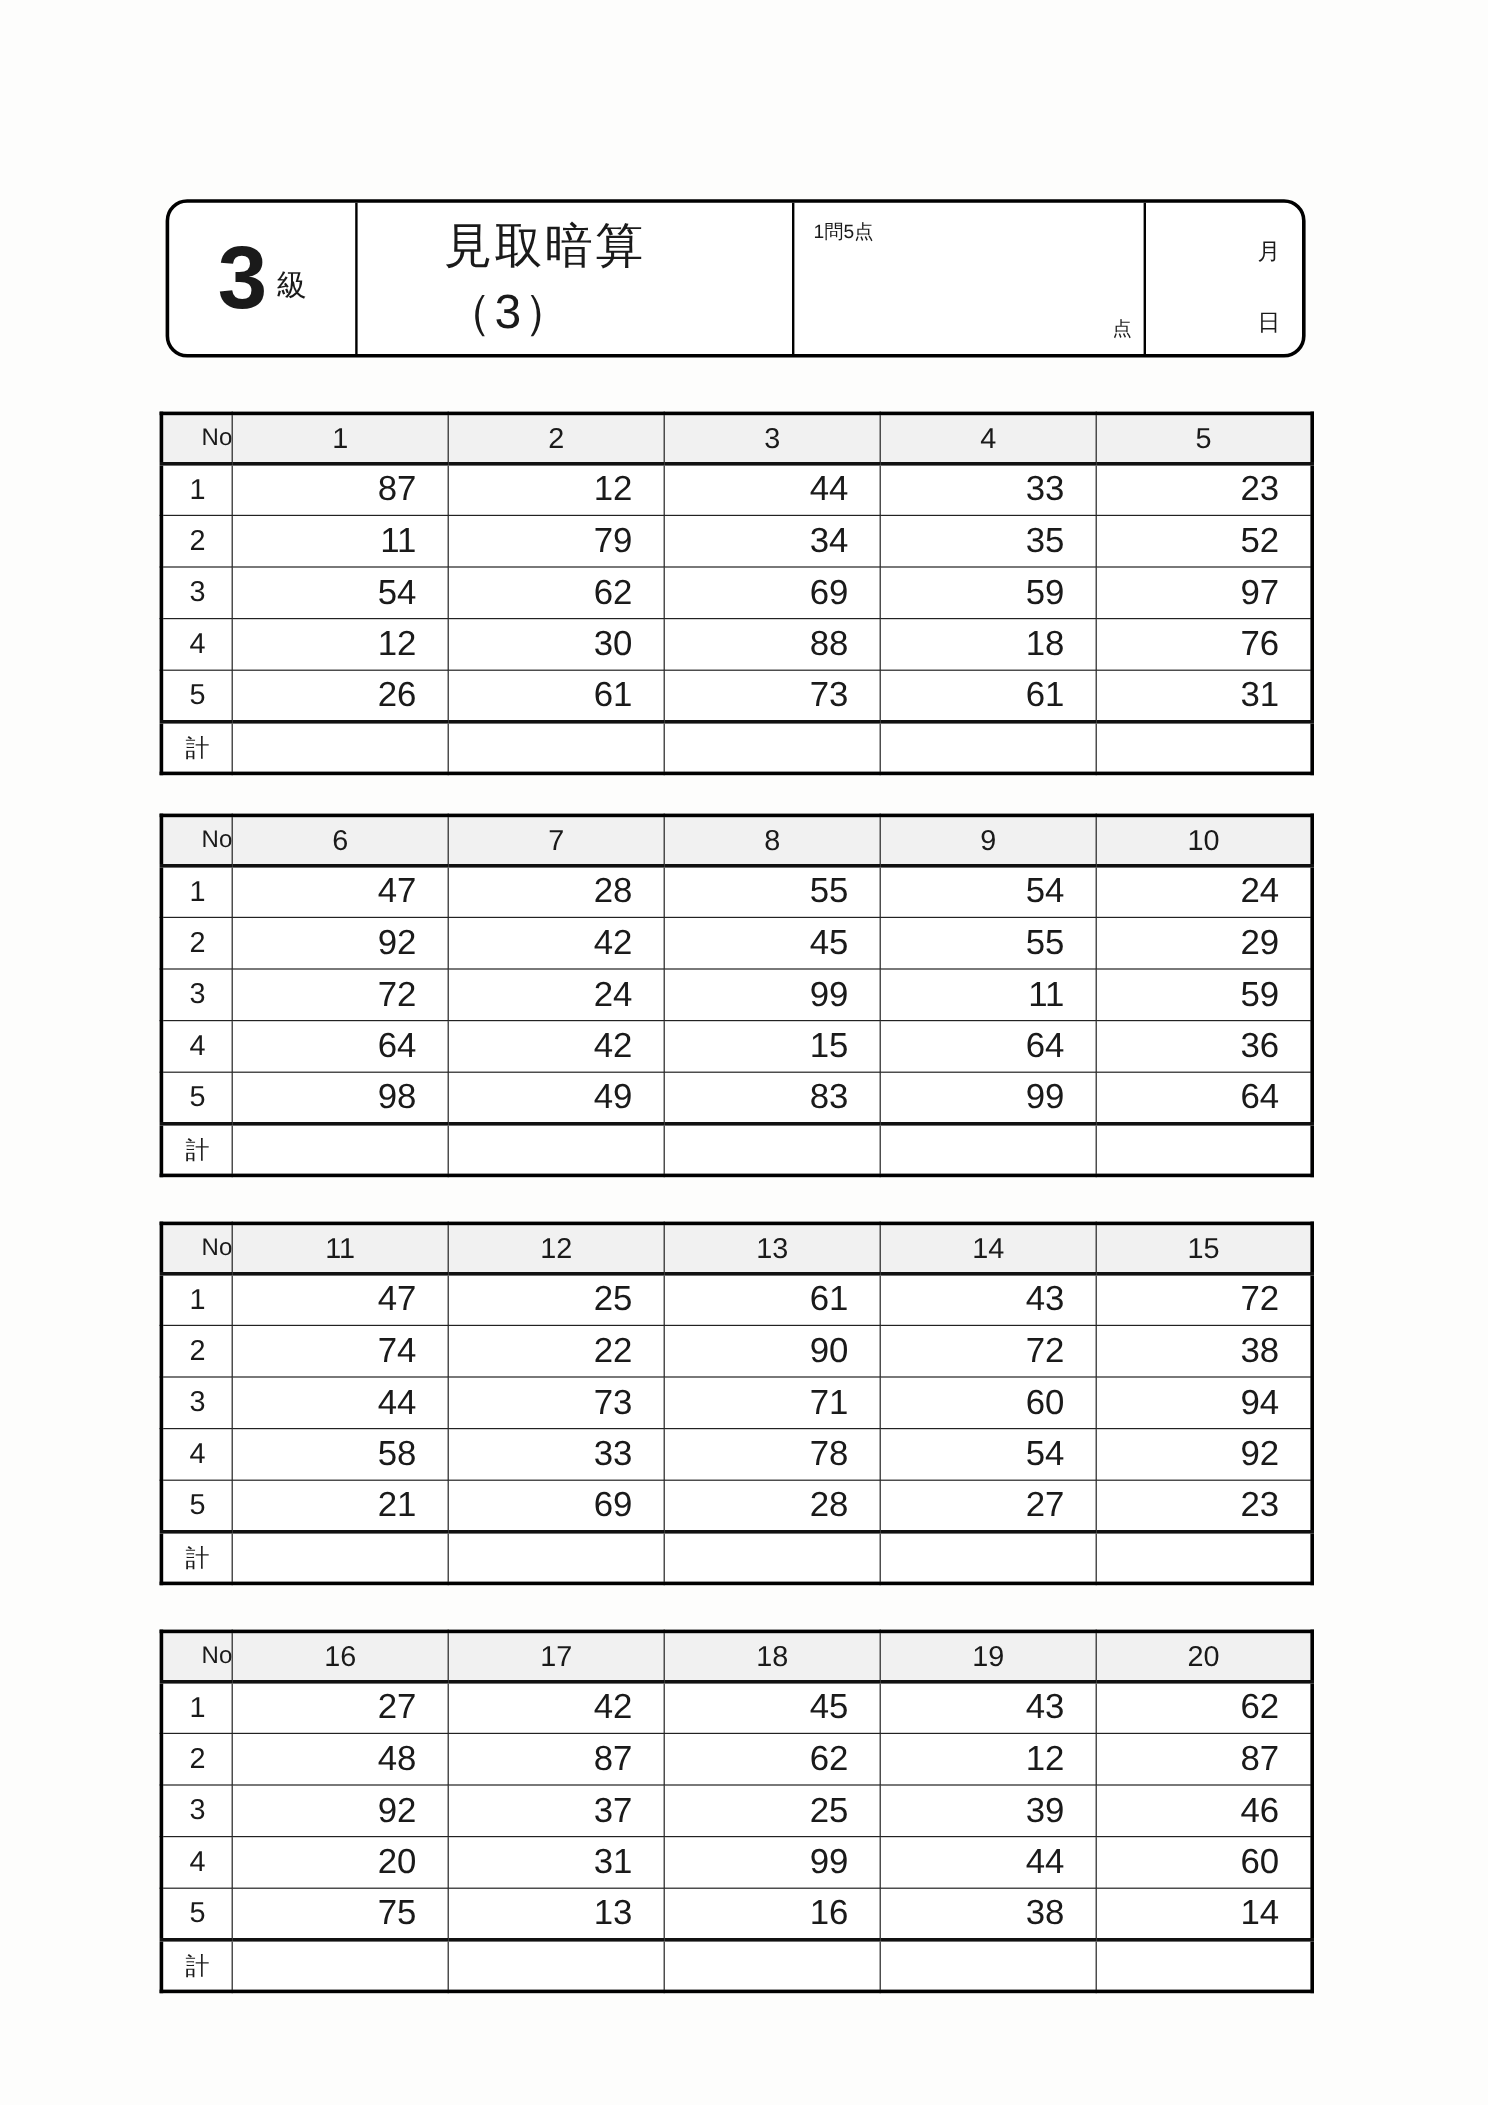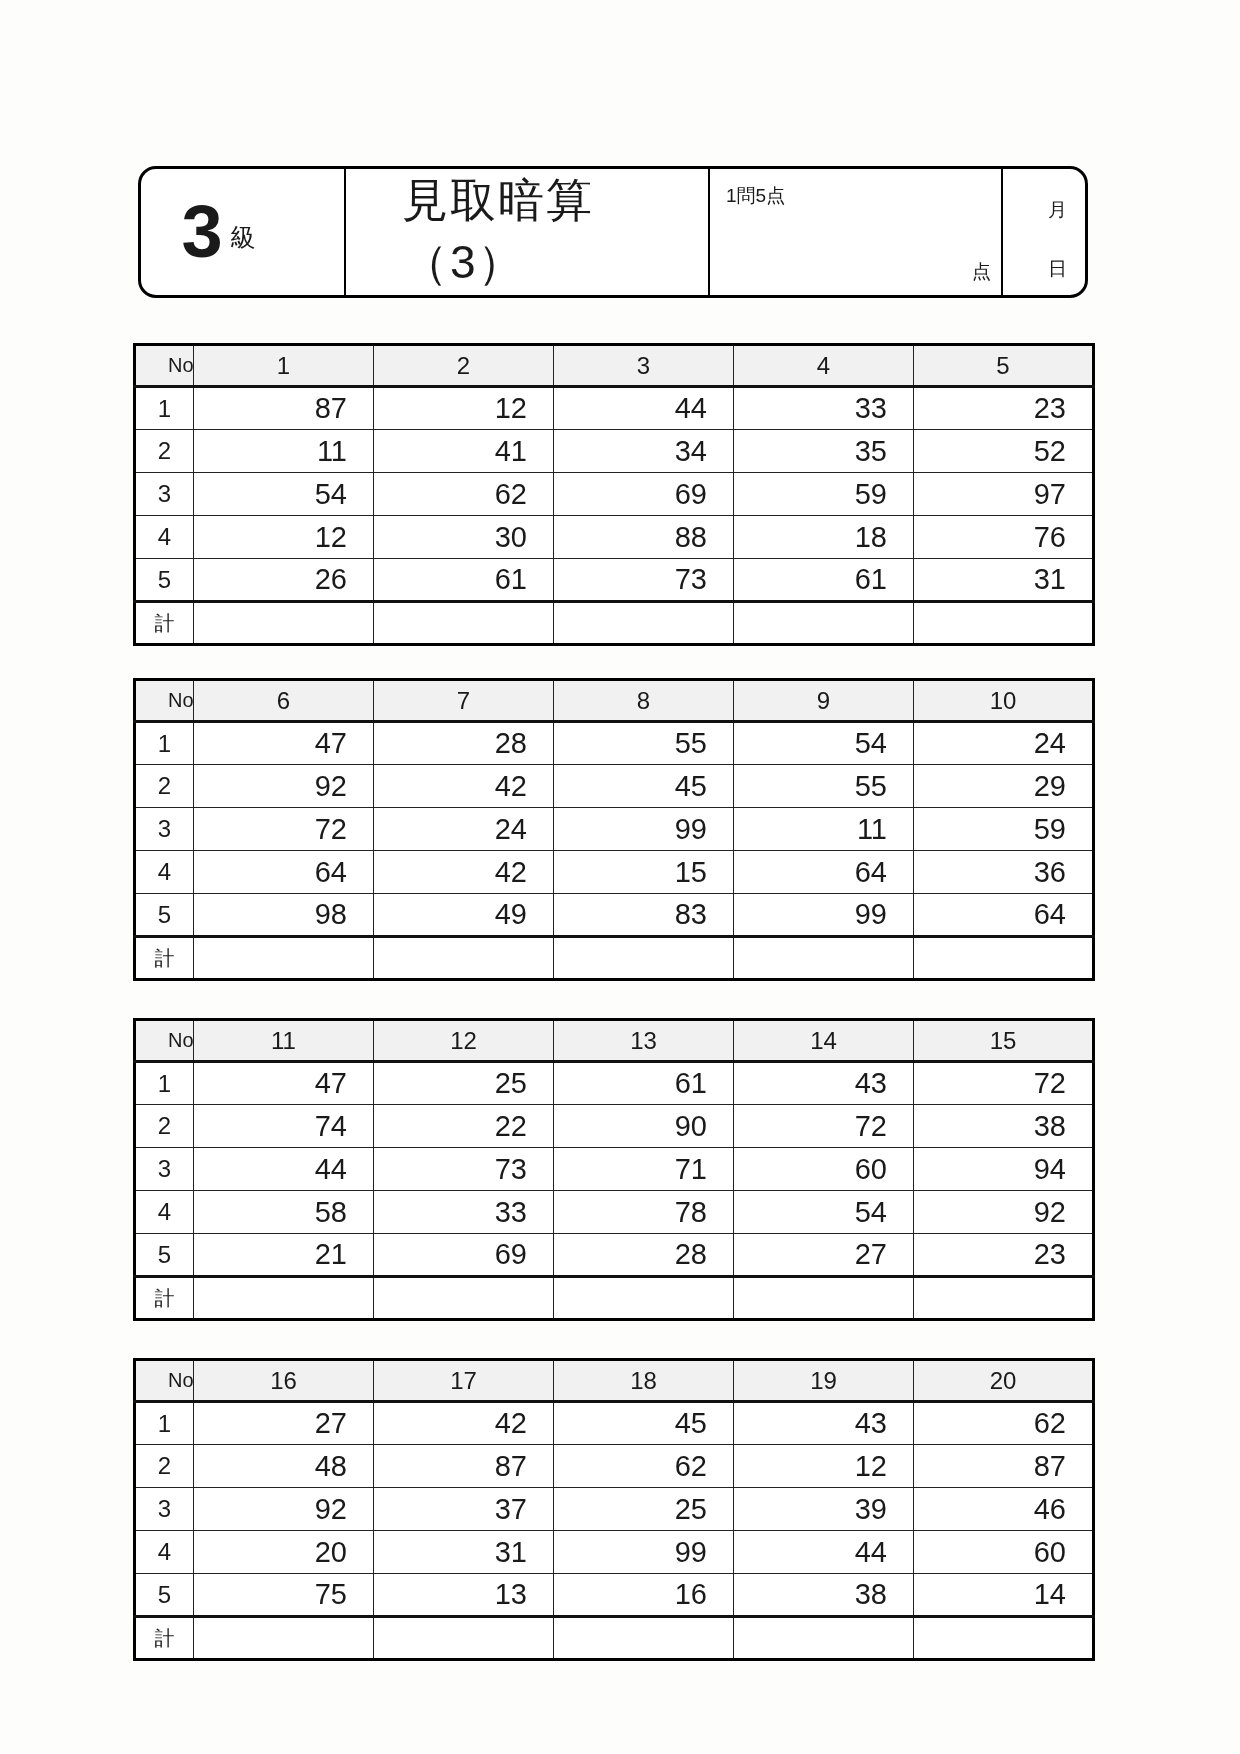--- a/index.html
+++ b/index.html
@@ -13,22 +13,22 @@
   .header-box {
     position:absolute; left:138px; top:166px; width:950px; height:132px;
     box-sizing:border-box; border:3px solid #000; border-radius:18px;
     display:flex; background:#fff;
   }
   .hcell { box-sizing:border-box; height:100%; }
   .hc1 { width:155px; display:flex; align-items:center; justify-content:center; }
   .grade-number { font-size:74px; font-weight:700; line-height:1; letter-spacing:-2px; }
   .grade-suffix { font-size:25px; margin-left:10px; margin-top:10px; }
   .hc2 { width:364px; border-left:2.5px solid #000; display:flex; align-items:center;
-         padding-left:56px; font-size:46px; letter-spacing:2px;margin-left:48px; }
-  .hc3 { width:293px; border-left:2.5px solid #000; position:relative; font-size:19px;padding-left:36px; }
+         padding-left:72px; font-size:40px; letter-spacing:2px; }
+  .hc3 { width:293px; border-left:2.5px solid #000; position:relative; font-size:16px;padding-left:36px; }
   .hc3 .note { position:absolute; top:14px; left:16px; }
   .hc3 .pts  { position:absolute; bottom:10px; right:10px; }
   .hc4 { flex:1; border-left:2.5px solid #000; position:relative; font-size:19px; }
   .hc4 .month { position:absolute; top:28px; right:18px; }
   .hc4 .day   { position:absolute; bottom:13px; right:18px; }
 
   
   .table-wrap { position:absolute; left:133px; width:959px; }
   #t0 { top:343px; } #t1 { top:678px; } #t2 { top:1018px; } #t3 { top:1358px; }
 
@@ -99,21 +99,21 @@
             <td class="rlabel">1</td>
             <td class="num">87</td>
             <td class="num">12</td>
             <td class="num">44</td>
             <td class="num">33</td>
             <td class="num">23</td>
           </tr>
           <tr>
             <td class="rlabel">2</td>
             <td class="num">11</td>
-            <td class="num">41</td>
+            <td class="num">79</td>
             <td class="num">34</td>
             <td class="num">35</td>
             <td class="num">52</td>
           </tr>
           <tr>
             <td class="rlabel">3</td>
             <td class="num">54</td>
             <td class="num">62</td>
             <td class="num">69</td>
             <td class="num">59</td>

